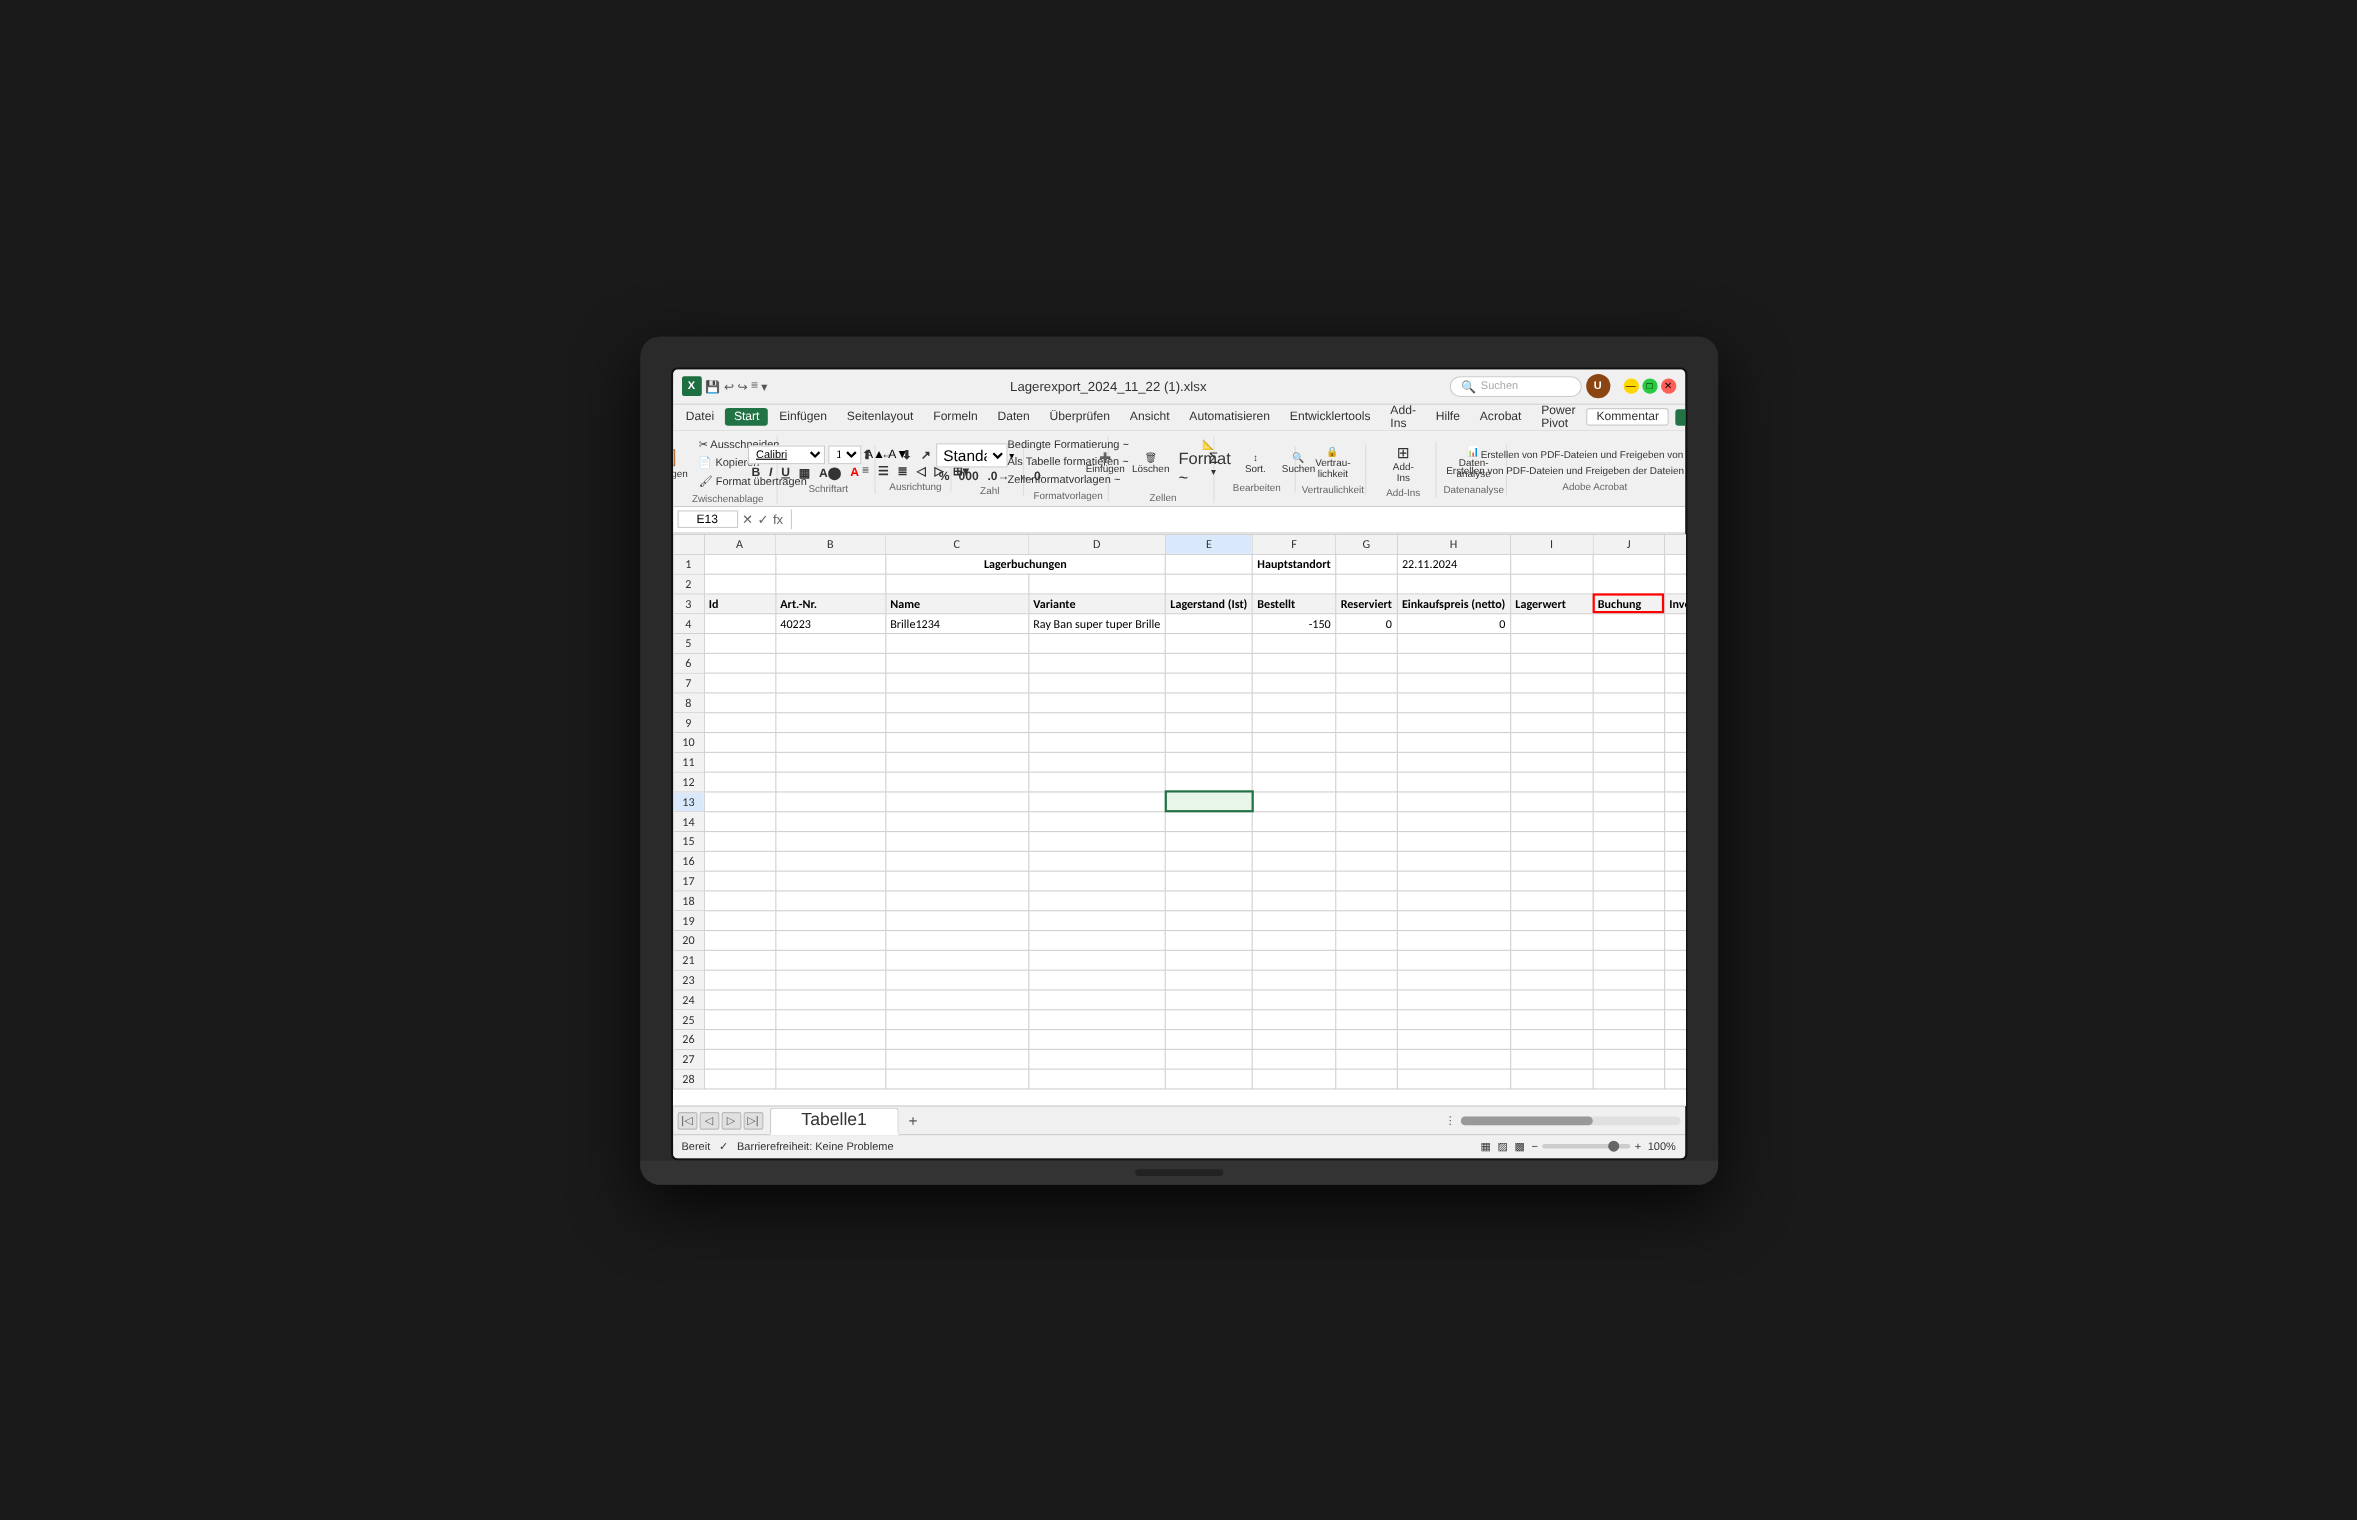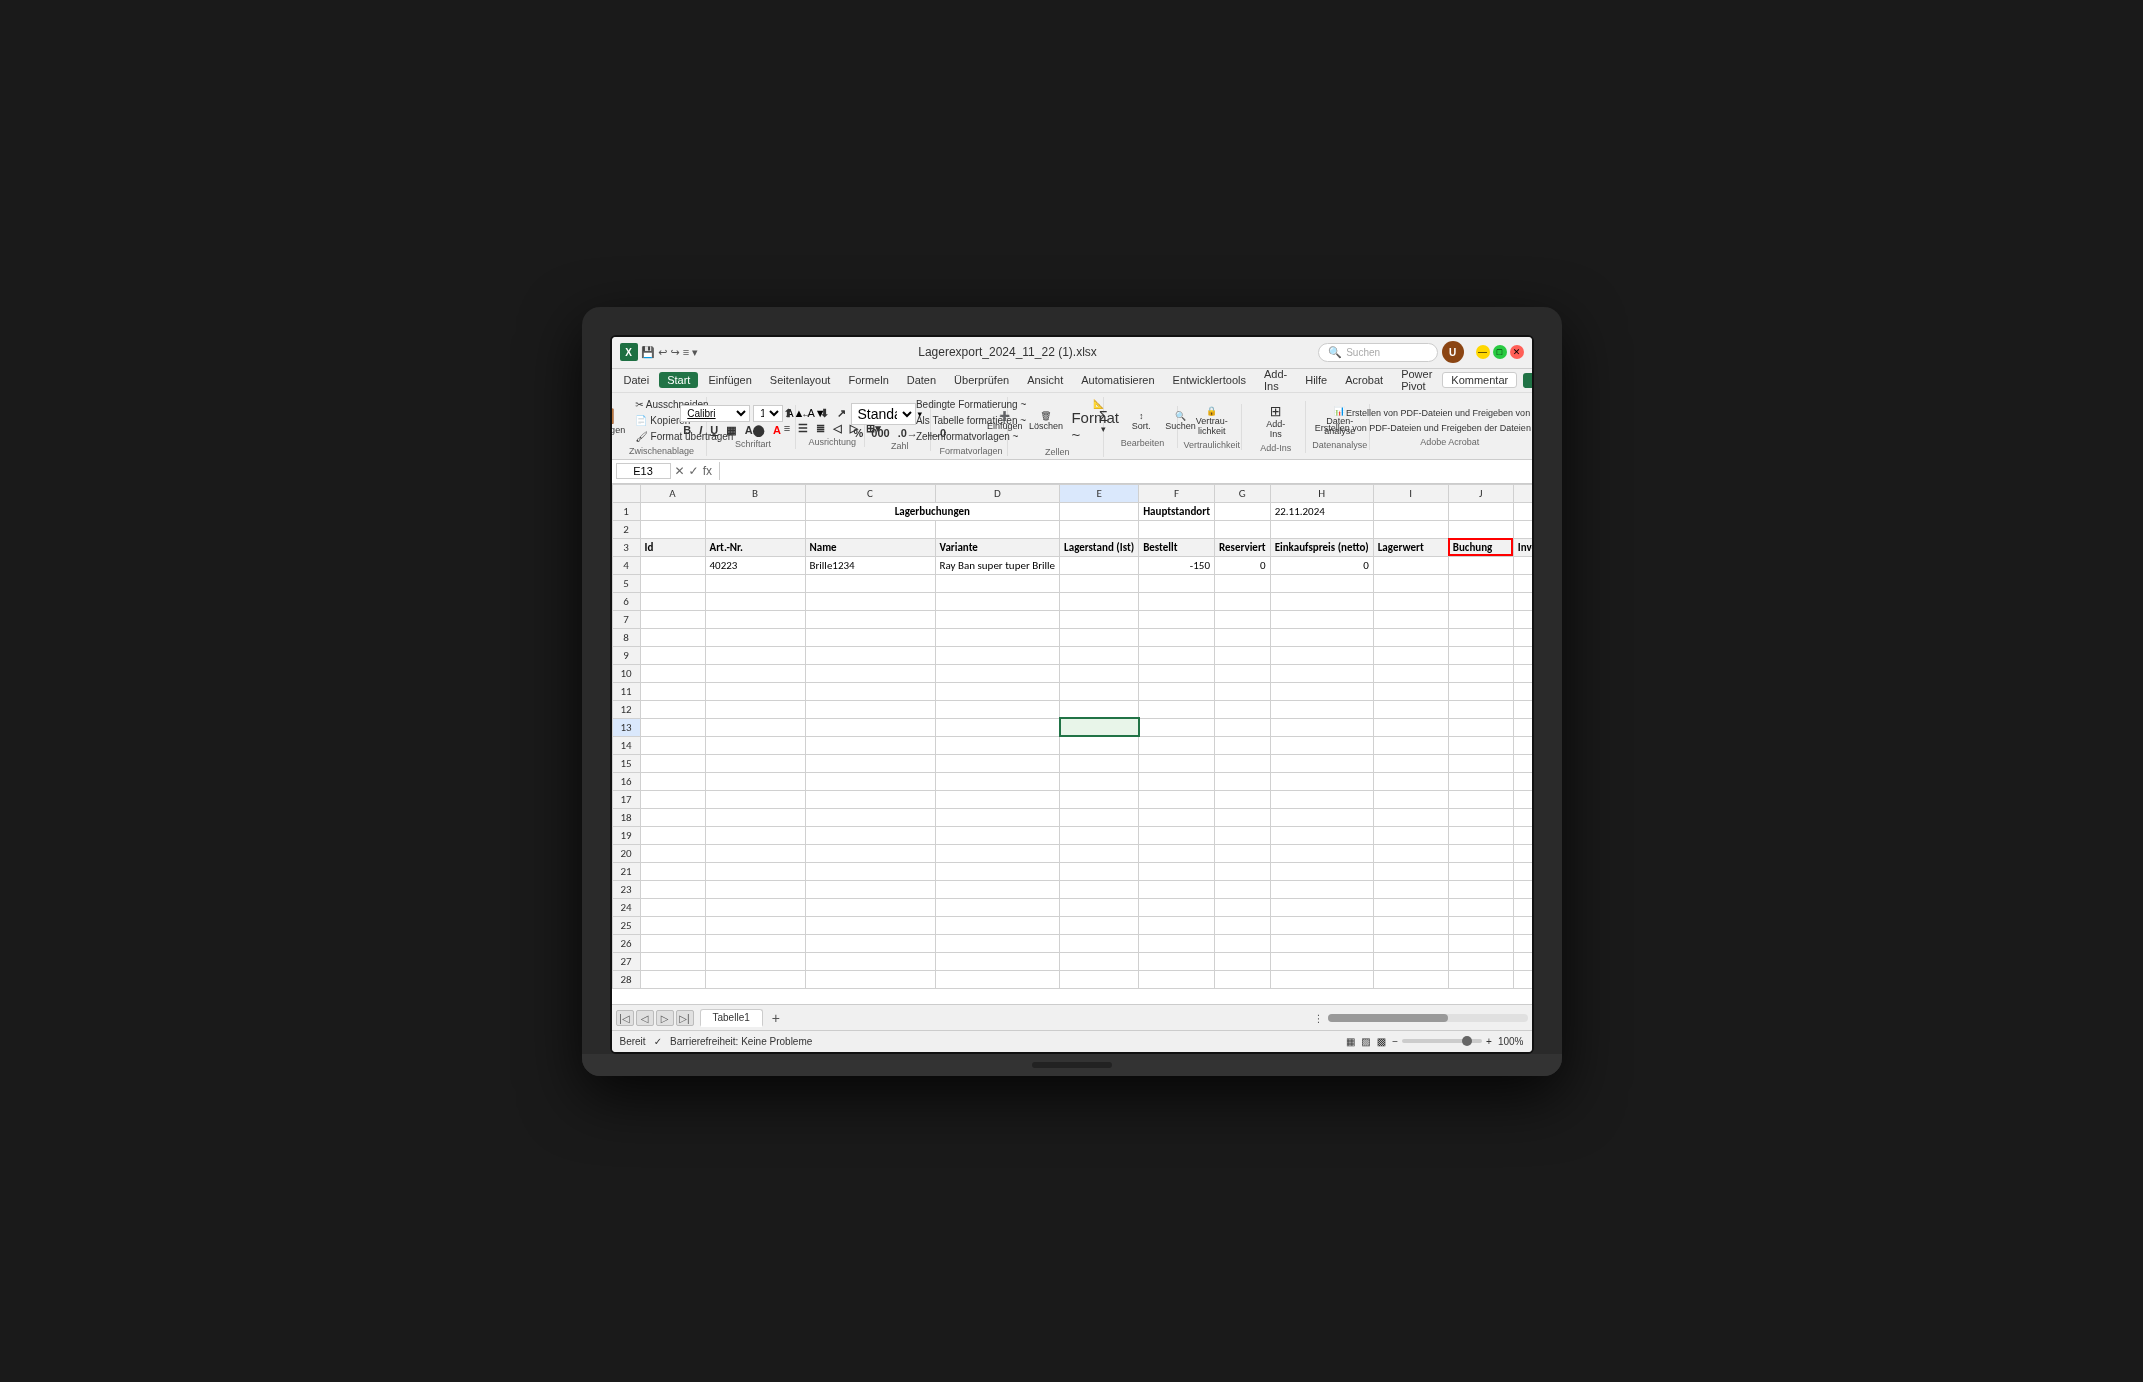--- a/index.html
+++ b/index.html
@@ -409,22 +409,22 @@
       justify-content: center;
       font-size: 10px;
       cursor: pointer;
       color: #555;
     }
 
     .sheet-tab {
       background: white;
       border: 1px solid #ccc;
       border-bottom: none;
-      padding: 2px 12px;
-      font-size: 10px;
+      padding: 2px 28px;
+      font-size: 16px;
       cursor: pointer;
       border-radius: 3px 3px 0 0;
       color: #333;
     }
 
     .sheet-tab.active {
       background: white;
       border-bottom: 2px solid white;
       font-weight: normal;
     }

